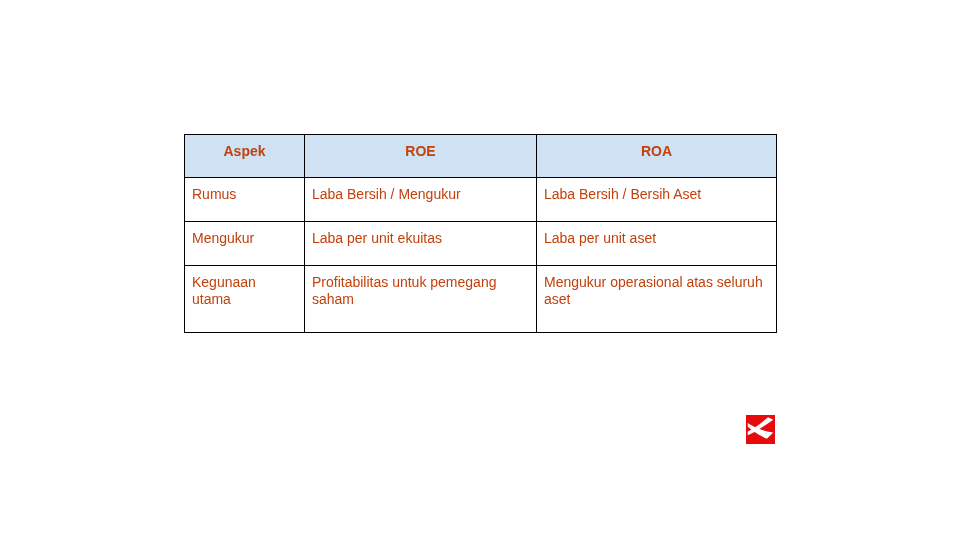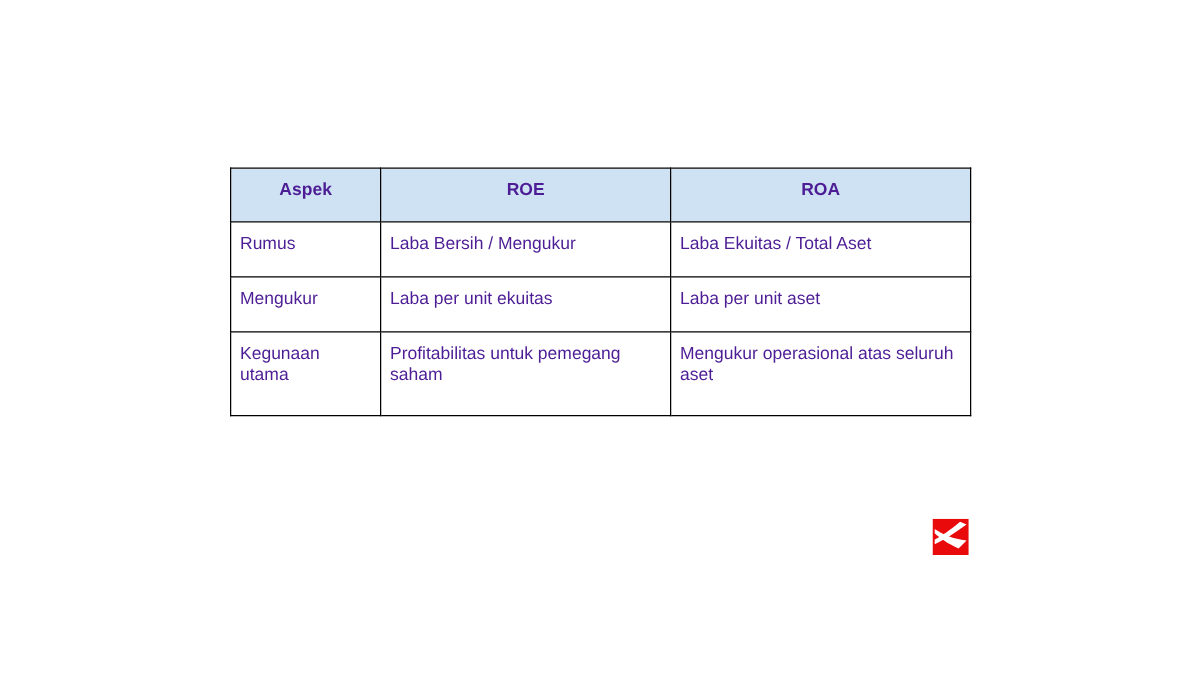--- a/index.html
+++ b/index.html
@@ -7,21 +7,21 @@
     padding: 0;
     background: #ffffff;
   }
   .slide {
     position: relative;
     width: 960px;
     height: 540px;
     background: #ffffff;
     overflow: hidden;
     font-family: "Liberation Sans", sans-serif;
-    color: #4c1d95;
+    color: #c2410c;
   }
   table.cmp {
     position: absolute;
     left: 184px;
     top: 134px;
     width: 592px;
     border-collapse: collapse;
     table-layout: fixed;
     font-size: 14px;
     line-height: 17px;
@@ -74,21 +74,21 @@
       <tr class="hrow">
         <th>Aspek</th>
         <th>ROE</th>
         <th>ROA</th>
       </tr>
     </thead>
     <tbody>
       <tr class="row1">
         <td>Rumus</td>
         <td>Laba Bersih / Mengukur</td>
-        <td>Laba Ekuitas / Total Aset</td>
+        <td>Laba Bersih / Bersih Aset</td>
       </tr>
       <tr class="row2">
         <td>Mengukur</td>
         <td>Laba per unit ekuitas</td>
         <td>Laba per unit aset</td>
       </tr>
       <tr class="row4">
         <td>Kegunaan
 utama</td>
         <td>Profitabilitas untuk pemegang saham</td>

